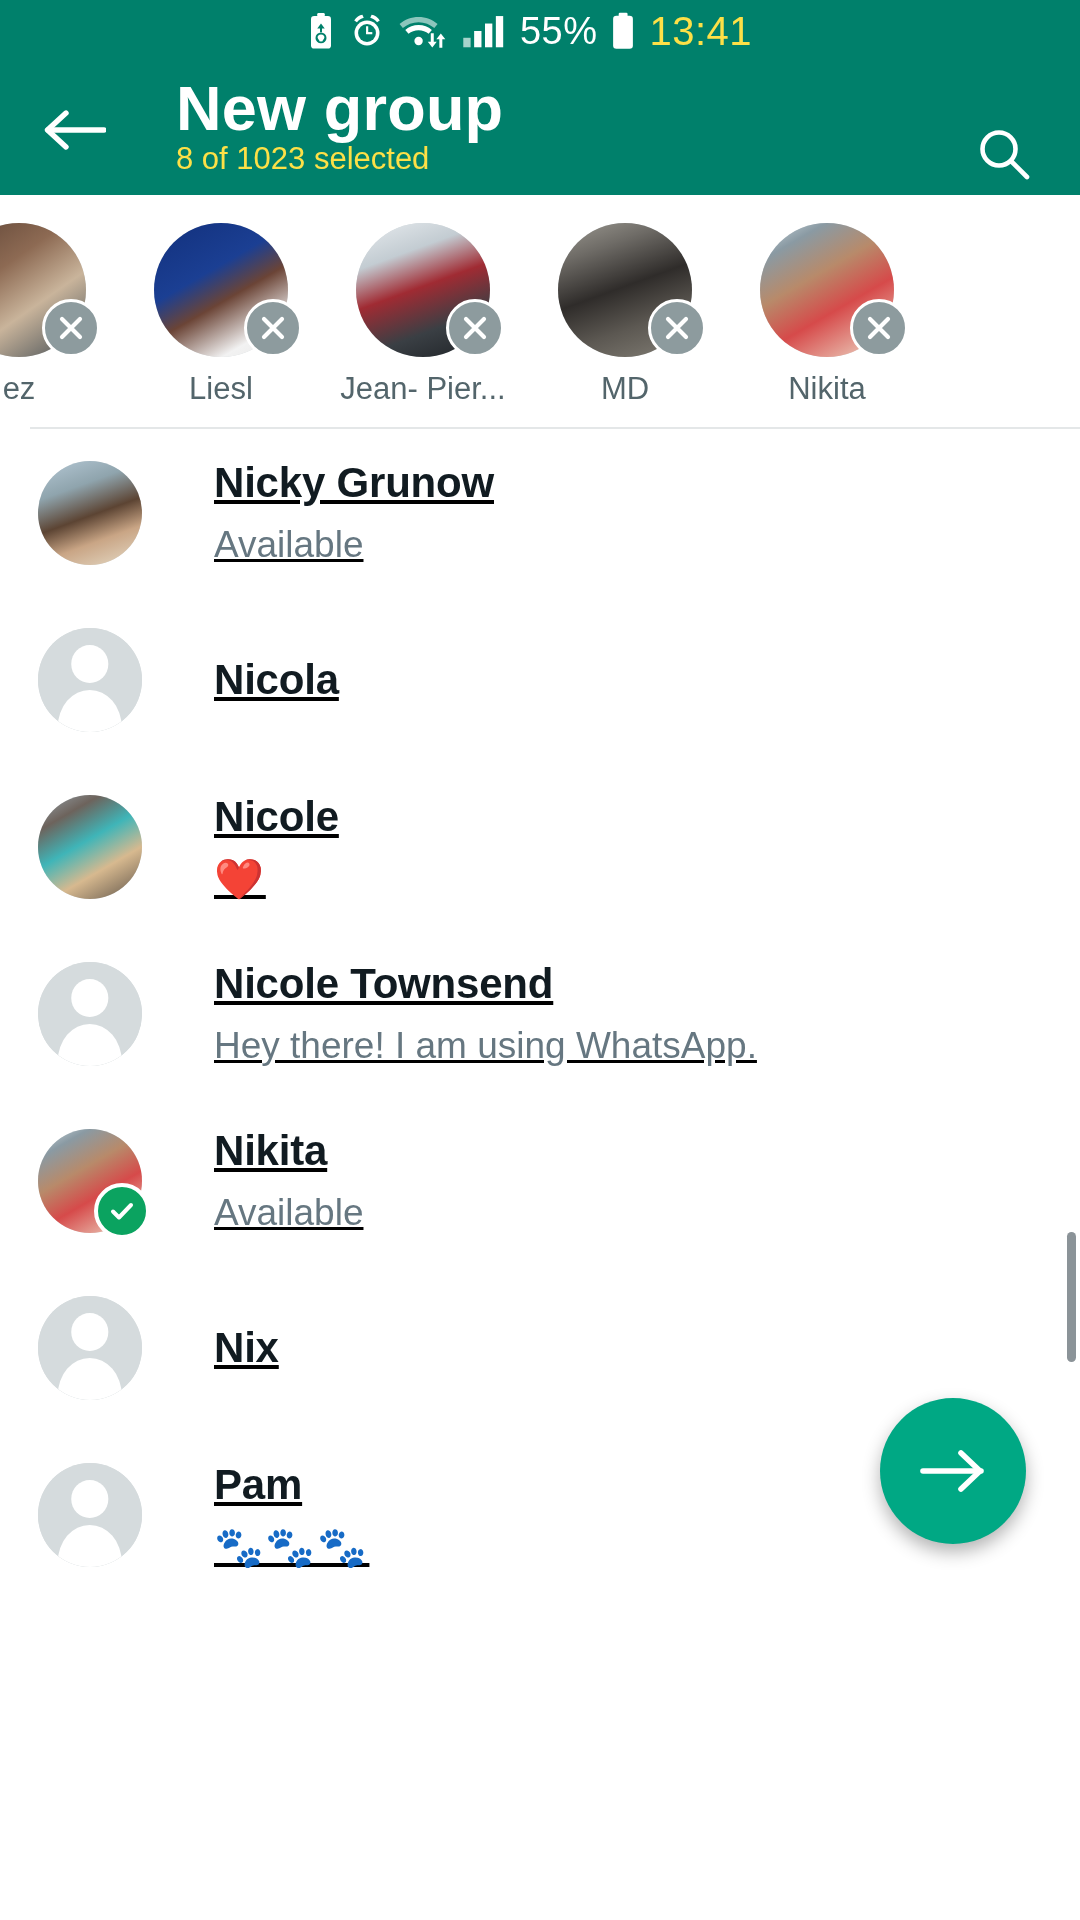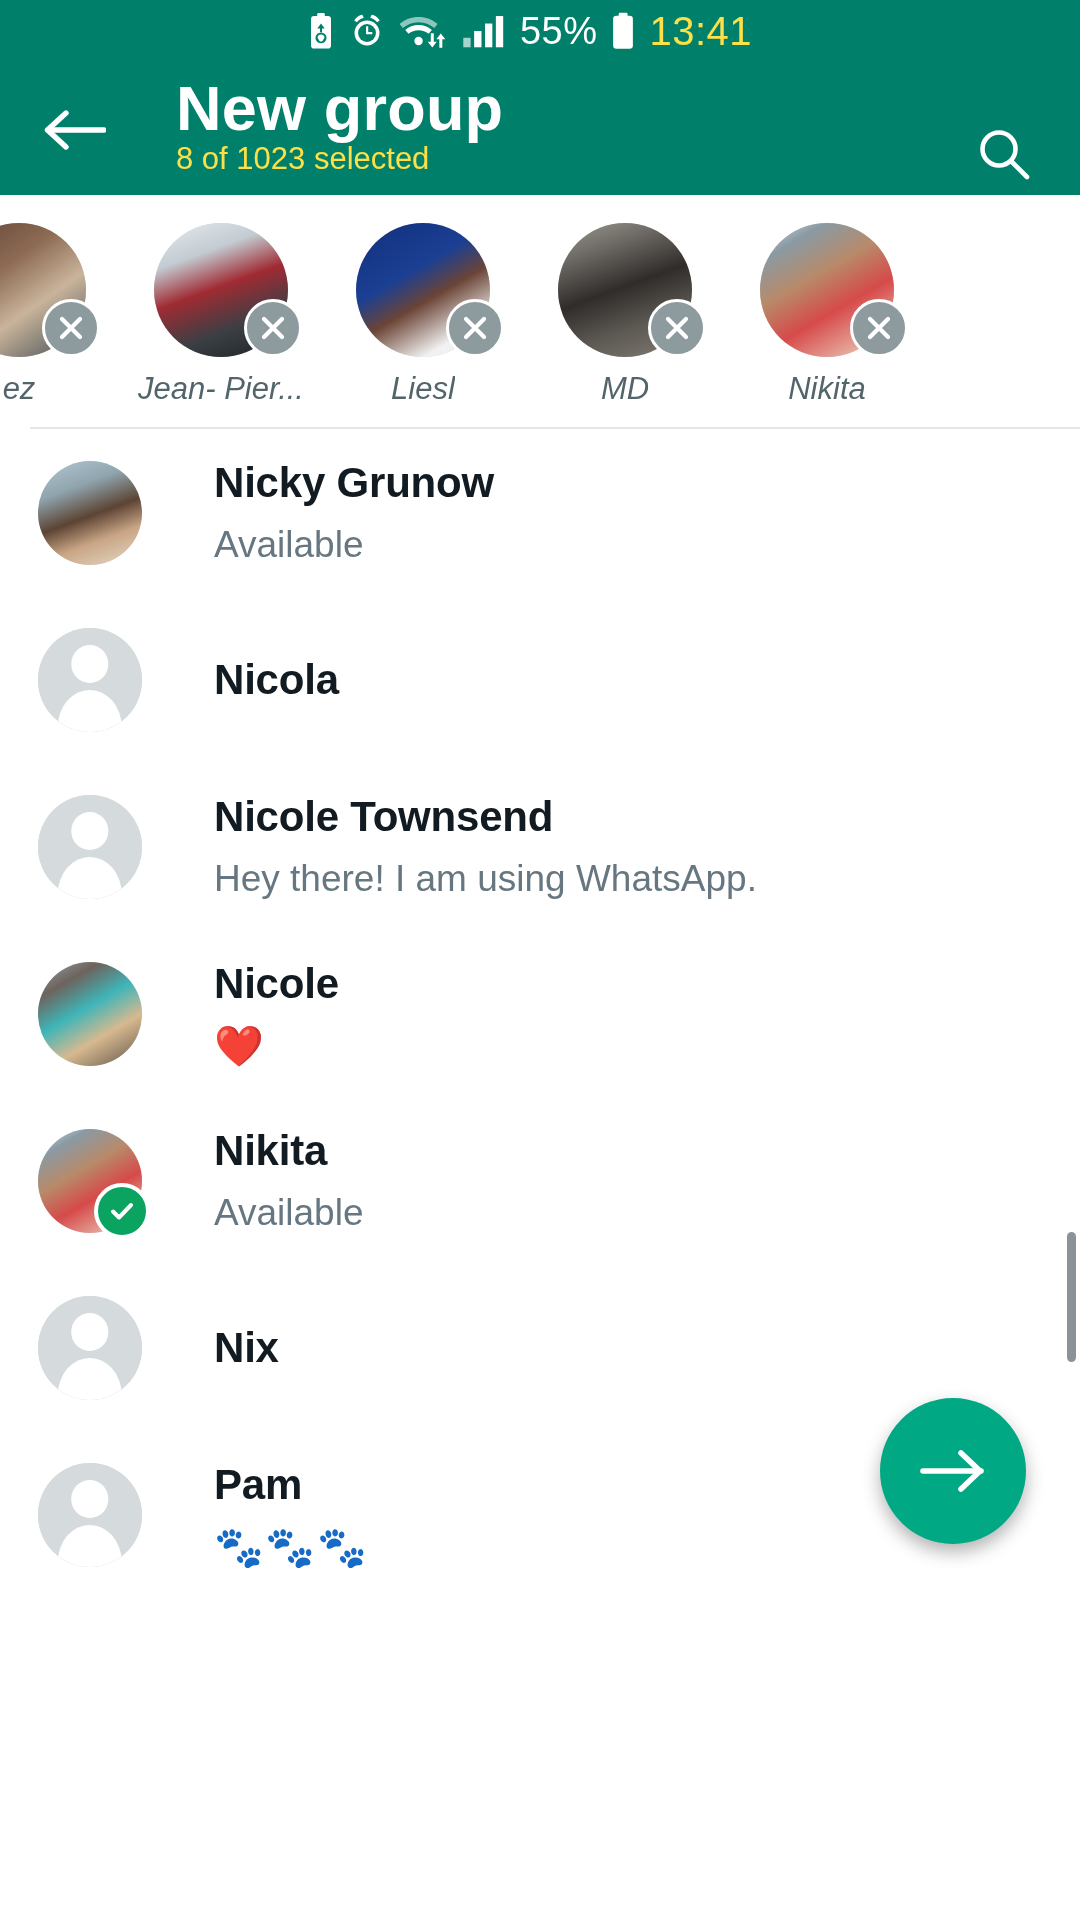--- a/index.html
+++ b/index.html
@@ -41,21 +41,21 @@
   }
   .search-btn{
     position:absolute; right:40px; top:92px; width:72px; height:72px;
     transform:translateY(-50%); display:flex; align-items:center;
     justify-content:center; cursor:pointer;
   }
 
   
   .chips-strip{
     position:absolute; top:195px; left:0; width:1080px; height:232px;
-    background:#ffffff; overflow:hidden;font-style:italic;
+    background:#ffffff; overflow:hidden;
   }
   .chips-row{
     position:absolute; top:0; left:-82px; display:flex; align-items:flex-start;
     height:232px;
   }
   .chip{
     width:202px; height:232px; position:relative; flex:0 0 202px;
     display:flex; flex-direction:column; align-items:center;
     padding-top:28px; cursor:pointer;
   }
@@ -73,21 +73,21 @@
   .chip-name{
     margin-top:14px; font-size:31px; color:#53656b; line-height:36px;
     max-width:196px; overflow:hidden; white-space:nowrap; text-align:center;
   }
   .strip-divider{
     position:absolute; top:427px; left:30px; width:1050px; height:2px;
     background:#e4e7e8;
   }
 
   
-  .list{ position:absolute; top:429px; left:0; width:868px; height:1491px; overflow:hidden; }
+  .list{ position:absolute; top:429px; left:0; width:868px; height:1491px; overflow:hidden;text-decoration:underline; }
   .row{
     position:relative; height:167px; display:flex; align-items:center;
     padding-left:38px; cursor:pointer;
   }
   .row-avatar{
     width:104px; height:104px; border-radius:50%; position:relative;
     flex:0 0 104px; overflow:visible;
   }
   .row-avatar .pic{
     width:104px; height:104px; border-radius:50%; overflow:hidden;
@@ -224,39 +224,39 @@
           </div>
           <div class="chip-x">
             <svg width="32" height="32" viewBox="0 0 32 32">
               <path d="M7 7L25 25M25 7L7 25" stroke="#fff" stroke-width="4.2" stroke-linecap="round"></path>
             </svg>
           </div>
           <div class="chip-name">ez</div>
         </div>
         <div class="chip">
           <div class="chip-avatar">
+            <div class="ph ph-chip-liesl"></div>
+          </div>
+          <div class="chip-x">
+            <svg width="32" height="32" viewBox="0 0 32 32">
+              <path d="M7 7L25 25M25 7L7 25" stroke="#fff" stroke-width="4.2" stroke-linecap="round"></path>
+            </svg>
+          </div>
+          <div class="chip-name">Liesl</div>
+        </div>
+        <div class="chip">
+          <div class="chip-avatar">
             <div class="ph ph-chip-jean"></div>
           </div>
           <div class="chip-x">
             <svg width="32" height="32" viewBox="0 0 32 32">
               <path d="M7 7L25 25M25 7L7 25" stroke="#fff" stroke-width="4.2" stroke-linecap="round"></path>
             </svg>
           </div>
           <div class="chip-name">Jean- Pier...</div>
-        </div>
-        <div class="chip">
-          <div class="chip-avatar">
-            <div class="ph ph-chip-liesl"></div>
-          </div>
-          <div class="chip-x">
-            <svg width="32" height="32" viewBox="0 0 32 32">
-              <path d="M7 7L25 25M25 7L7 25" stroke="#fff" stroke-width="4.2" stroke-linecap="round"></path>
-            </svg>
-          </div>
-          <div class="chip-name">Liesl</div>
         </div>
         <div class="chip">
           <div class="chip-avatar">
             <div class="ph ph-chip-md"></div>
           </div>
           <div class="chip-x">
             <svg width="32" height="32" viewBox="0 0 32 32">
               <path d="M7 7L25 25M25 7L7 25" stroke="#fff" stroke-width="4.2" stroke-linecap="round"></path>
             </svg>
           </div>
@@ -298,40 +298,40 @@
             </div>
           </div>
         </div>
         <div class="row-text">
           <div class="row-name">Nicola</div>
         </div>
       </div>
       <div class="row">
         <div class="row-avatar">
           <div class="pic">
+            <div class="ph-nicole" style="position: absolute; inset: 0px;"></div>
+          </div>
+        </div>
+        <div class="row-text">
+          <div class="row-name">Nicole</div>
+          <div class="row-status emoji">❤️</div>
+        </div>
+      </div>
+      <div class="row">
+        <div class="row-avatar">
+          <div class="pic">
             <div class="person-ph">
               <div class="head"></div>
               <div class="body"></div>
             </div>
           </div>
         </div>
         <div class="row-text">
           <div class="row-name">Nicole Townsend</div>
           <div class="row-status">Hey there! I am using WhatsApp.</div>
-        </div>
-      </div>
-      <div class="row">
-        <div class="row-avatar">
-          <div class="pic">
-            <div class="ph-nicole" style="position: absolute; inset: 0px;"></div>
-          </div>
-        </div>
-        <div class="row-text">
-          <div class="row-name">Nicole</div>
-          <div class="row-status emoji">❤️</div>
         </div>
       </div>
       <div class="row">
         <div class="row-avatar">
           <div class="pic">
             <div class="ph-nikita" style="position: absolute; inset: 0px;"></div>
           </div>
           <div class="check-badge">
             <svg width="32" height="32" viewBox="0 0 32 32">
               <path d="M7 16.5l6 6L25 10" stroke="#fff" stroke-width="4" fill="none" stroke-linecap="round" stroke-linejoin="round"></path>

